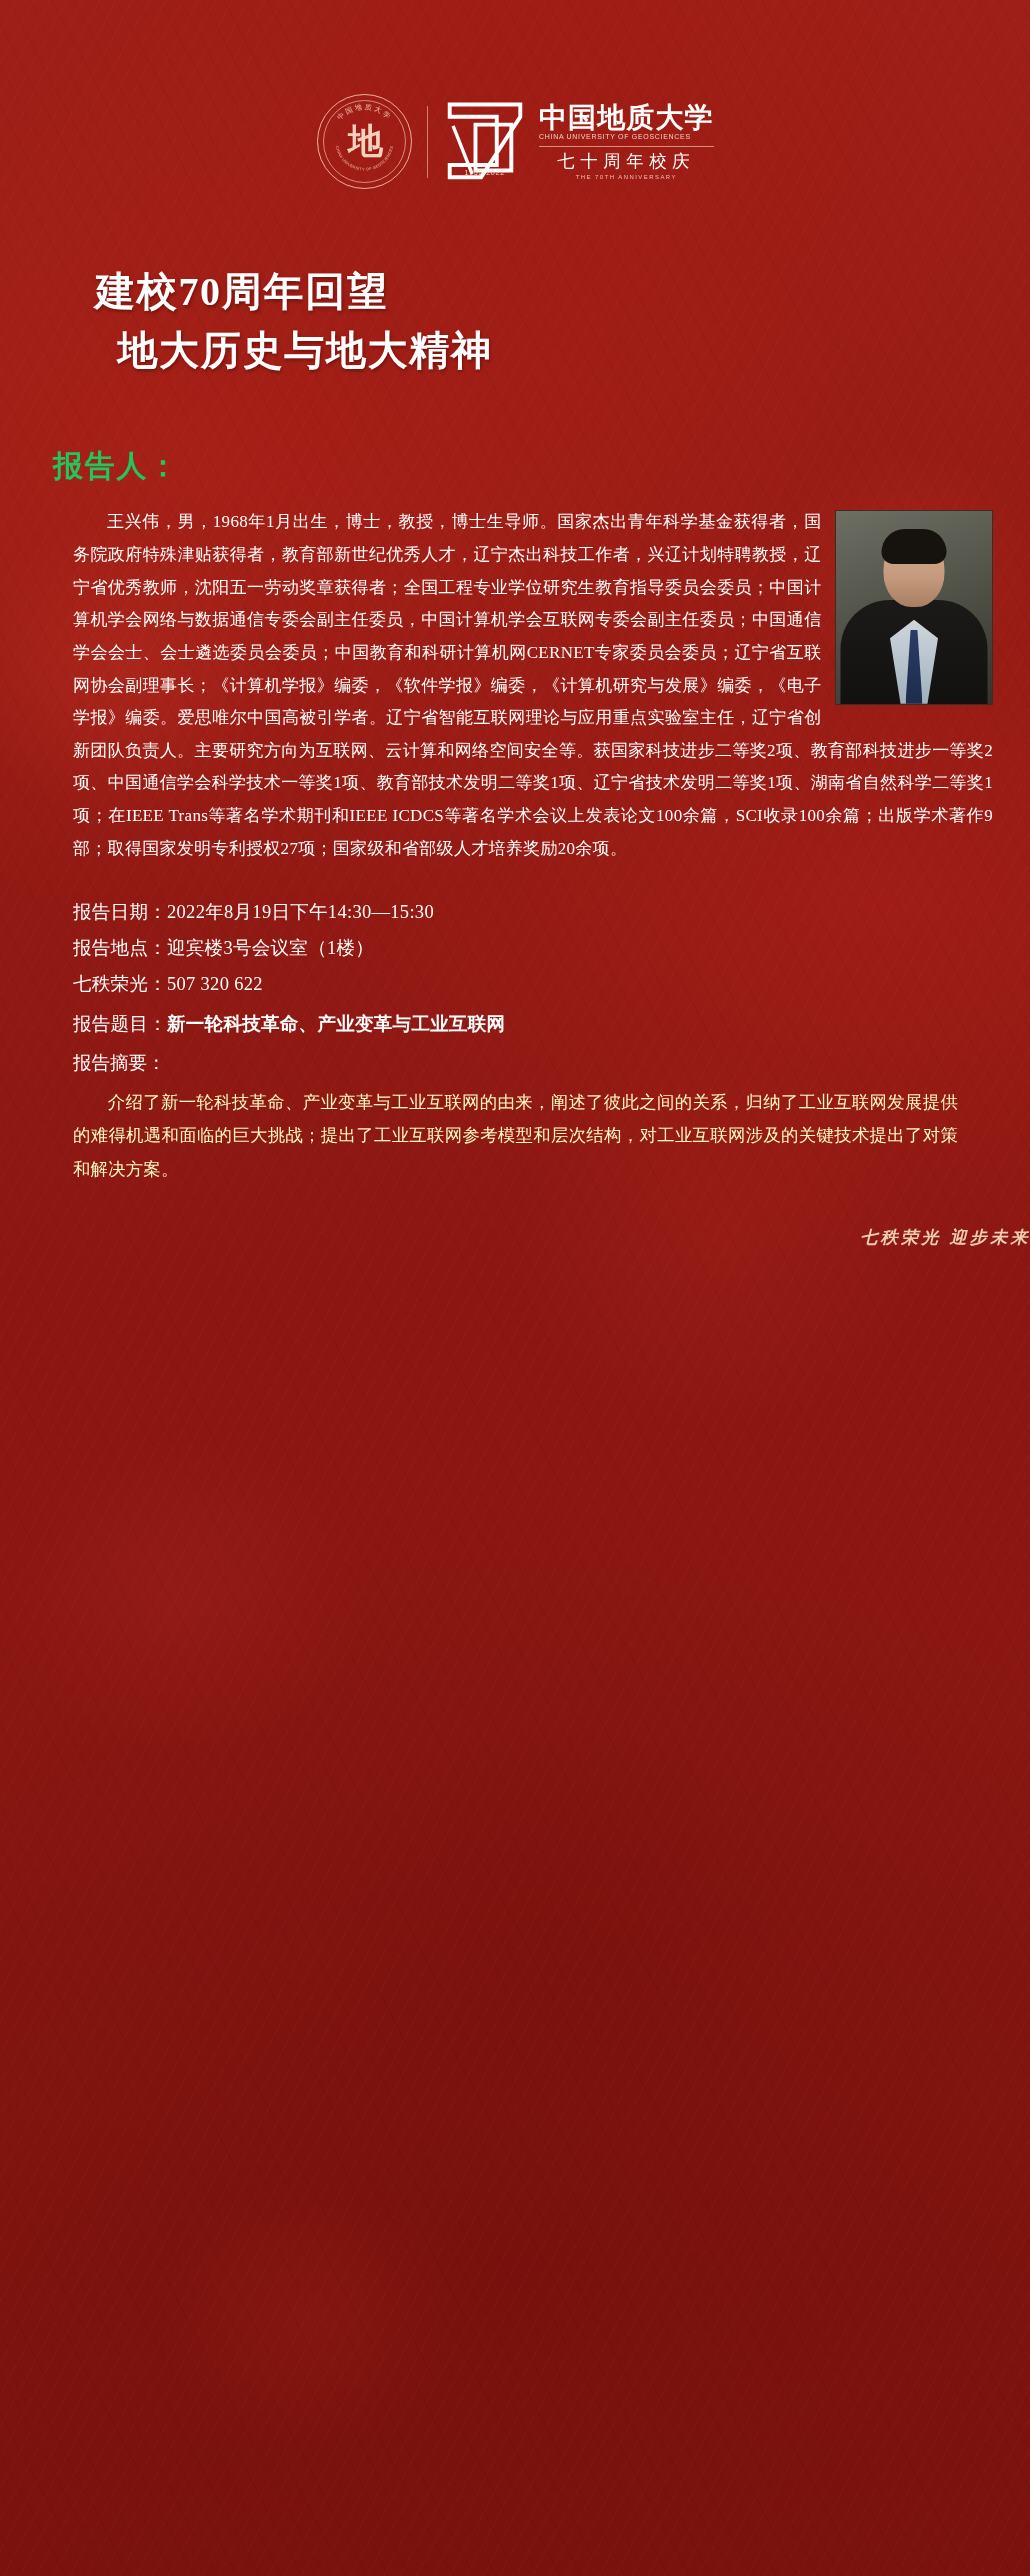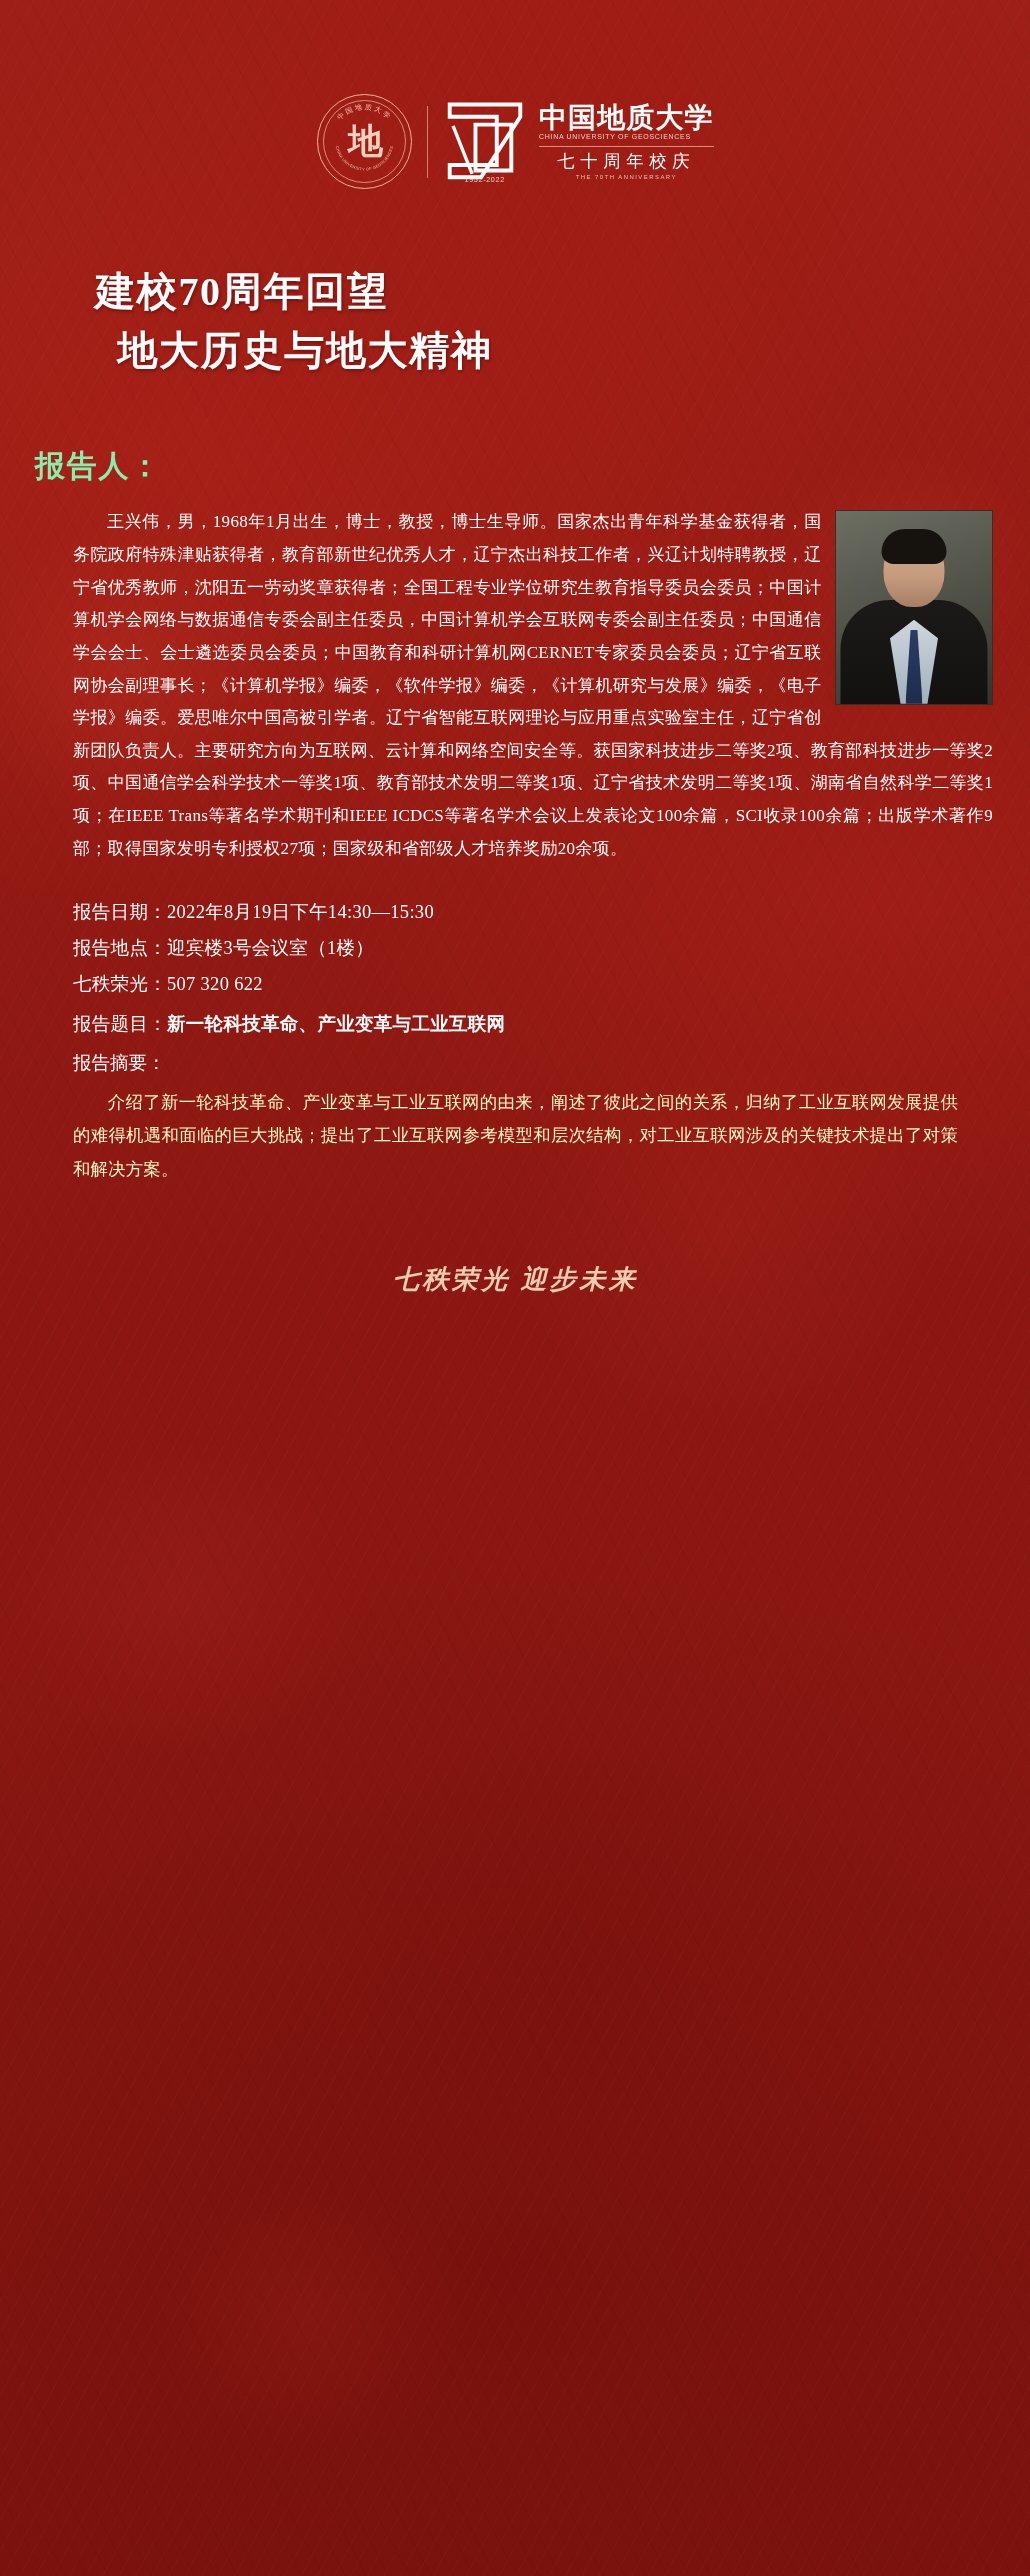--- a/index.html
+++ b/index.html
@@ -96,21 +96,21 @@
     display: flex; align-items: center; gap: 12.3px;
   }
   .anniv-mark {
     width: 84px; height: 84px;
     position: relative;
     flex: none;
   }
   .anniv-years {
     position: absolute;
     left: 50%; transform: translateX(-50%);
-    bottom: 0;
+    bottom: 7px;
     font-family: "Liberation Sans", sans-serif;
     font-size: 7.3px;
     letter-spacing: 0.6px;
     color: rgba(255,228,210,0.9);
     white-space: nowrap;
   }
   .uni-name {
     display: flex;
     flex-direction: column;
     gap: 1.1px;
@@ -159,25 +159,25 @@
     font-weight: bold;
     color: #ffffff;
     line-height: 1.48;
     letter-spacing: 1.7px;
     text-shadow: 1.1px 1.7px 3.4px rgba(60,4,2,0.45);
   }
   .main-title .l2 { padding-left: 22.4px; display: block; }
 
   .speaker-label {
     margin-top: 66px;
-    padding-left: 35px;
+    padding-left: 53px;
     font-family: "Liberation Serif", serif;
     font-size: 30px;
     font-weight: bold;
-    color: #86efac;
+    color: #22c55e;
     letter-spacing: 1.7px;
   }
   .speaker-name {
     margin-top: 21px;
     padding-left: 73px;
     font-family: "Liberation Serif", serif;
     font-size: 30px;
     font-weight: bold;
     color: #f6d9bf;
     letter-spacing: 1.7px;
@@ -293,24 +293,24 @@
     margin-top: 37px;
     font-family: "Liberation Serif", serif;
     color: #ffffff;
     font-size: 19px;
     font-weight: bold;
     line-height: 1.6;
     letter-spacing: 0.6px;
   }
 
   .slogan {
-    margin-top: 76px;
-    text-align: center;
-    font-family: "Liberation Serif", serif;
-    font-size: 26px;
+    margin-top: 40px;
+    text-align: right;
+    font-family: "Liberation Serif", serif;
+    font-size: 17px;
     color: #f3d7b8;
     letter-spacing: 3.4px;
     font-style: italic;
     font-weight: bold;
     opacity: 0.95;
   }
 </style>
 </head>
 <body>
 

